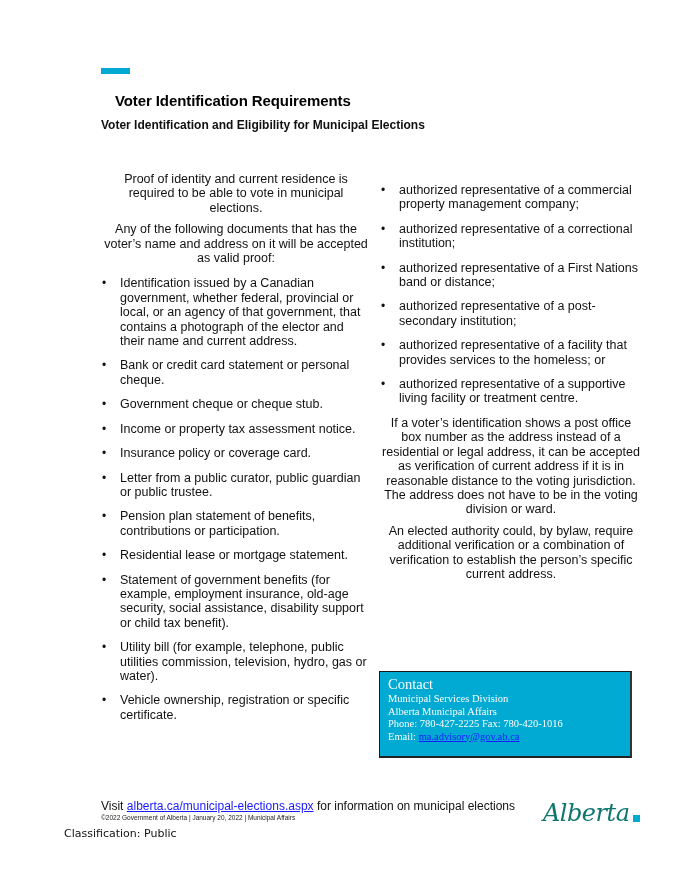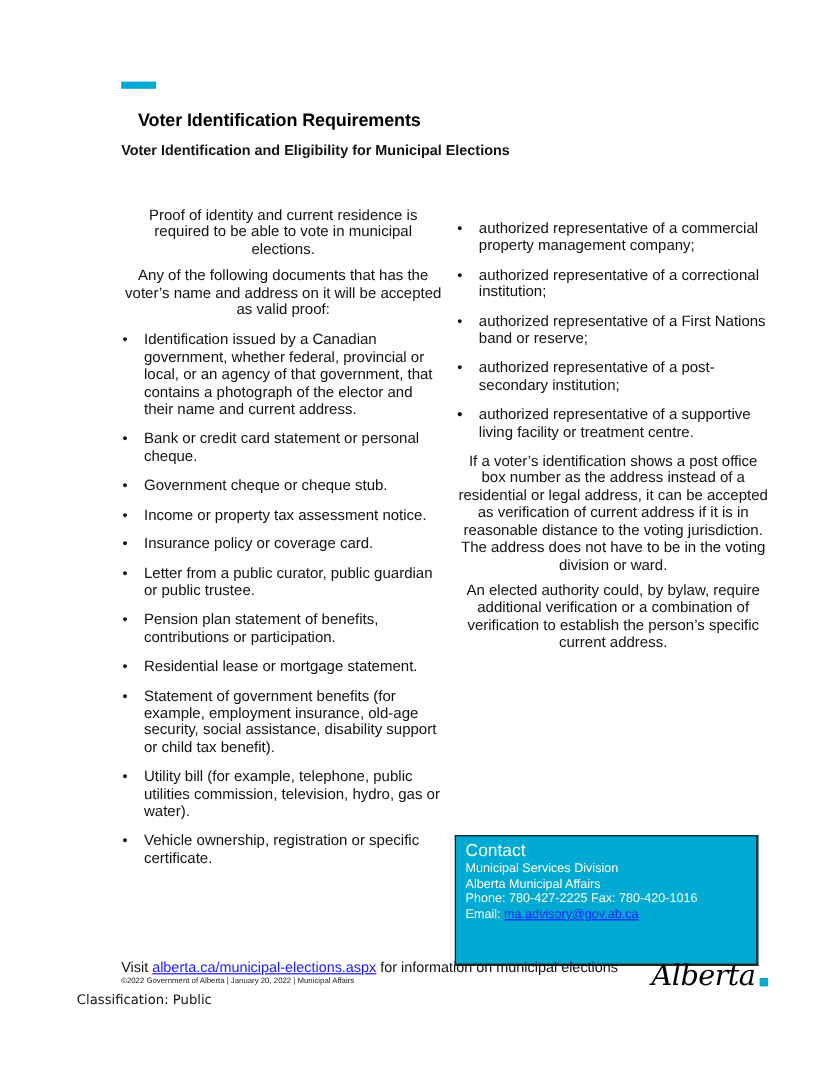--- a/index.html
+++ b/index.html
@@ -16,32 +16,32 @@
 
     .para { margin-bottom: 7px; text-align: center; }
     ul.bullets { list-style: none; }
     ul.bullets li { position: relative; padding-left: 19px; margin-bottom: 10px; }
     ul.bullets li .dot { position: absolute; left: 1px; top: 0; font-size: 12px; }
 
     .col-left ul.bullets { margin-top: 11px; }
     .col-right ul.bullets { margin-top: 11px; }
     .col-right ul.bullets li { margin-bottom: 10px; }
 
-    .contact-box { position: absolute; left: 379px; top: 696px; width: 253px; height: 109px; background: #00aad2; border: 1px solid #1a1a1a; border-right: 2px solid #333; border-bottom: 2px solid #222; padding: 4px 8px; color: #fff; }
+    .contact-box { position: absolute; left: 379px; top: 671px; width: 253px; height: 87px; background: #00aad2; border: 1px solid #1a1a1a; border-right: 2px solid #333; border-bottom: 2px solid #222; padding: 4px 8px; color: #fff; font-family: Liberation Serif, serif; }
     .contact-title { font-size: 14.5px; line-height: 17px; }
     .contact-line { font-size: 10.5px; line-height: 12.5px; }
     .contact-line a { color: #1a1aff; text-decoration: underline; }
 
     .footer-visit { position: absolute; left: 101px; top: 799px; font-size: 12px; color: #111; }
     .footer-visit a { color: #1a1aff; text-decoration: underline; }
     .footer-copy { position: absolute; left: 101px; top: 814px; font-size: 6.5px; color: #222; }
     .classification { position: absolute; left: 64px; top: 827px; font-size: 11px; color: #111; font-family: "DejaVu Sans", sans-serif; }
 
     .logo { position: absolute; left: 543px; top: 799px; width: 100px; height: 32px; }
-    .logo-text { position: absolute; left: 0; top: 0; font-family: "DejaVu Serif", serif; font-style: italic; font-size: 24px; color: #000000; letter-spacing: -0.5px; }
+    .logo-text { position: absolute; left: 0; top: 0; font-family: "DejaVu Serif", serif; font-style: italic; font-size: 24px; color: #0f766e; letter-spacing: -0.5px; }
     .logo-square { position: absolute; left: 90px; top: 16px; width: 7px; height: 7px; background: #00aad2; }
   </style>
 </head>
 <body>
 
 <div class="accent-bar"></div>
 <h1 class="title">Voter Identification Requirements</h1>
 <h2 class="subtitle">Voter Identification and Eligibility for Municipal Elections</h2>
 
 <div class="col col-left">
@@ -59,23 +59,23 @@
     <li><span class="dot">•</span><span>Statement of government benefits (for example, employment insurance, old-age security, social assistance, disability support or child tax benefit).</span></li>
     <li><span class="dot">•</span><span>Utility bill (for example, telephone, public utilities commission, television, hydro, gas or water).</span></li>
     <li><span class="dot">•</span><span>Vehicle ownership, registration or specific certificate.</span></li>
   </ul>
 </div>
 
 <div class="col col-right">
   <ul class="bullets">
     <li><span class="dot">•</span><span>authorized representative of a commercial property management company;</span></li>
     <li><span class="dot">•</span><span>authorized representative of a correctional institution;</span></li>
-    <li><span class="dot">•</span><span>authorized representative of a First Nations band or reserve;</span></li>
+    <li><span class="dot">•</span><span>authorized representative of a First Nations band or distance;</span></li>
     <li><span class="dot">•</span><span>authorized representative of a post-secondary institution;</span></li>
-    <li><span class="dot">•</span></li>
+    <li><span class="dot">•</span><span>authorized representative of a facility that provides services to the homeless; or</span></li>
     <li><span class="dot">•</span><span>authorized representative of a supportive living facility or treatment centre.</span></li>
   </ul>
   <p class="para">If a voter’s identification shows a post office box number as the address instead of a residential or legal address, it can be accepted as verification of current address if it is in reasonable distance to the voting jurisdiction. The address does not have to be in the voting division or ward.</p>
   <p class="para">An elected authority could, by bylaw, require additional verification or a combination of verification to establish the person’s specific current address.</p>
 </div>
 
 <div class="contact-box">
   <div class="contact-title">Contact</div>
   <div class="contact-line">Municipal Services Division</div>
   <div class="contact-line">Alberta Municipal Affairs</div>

